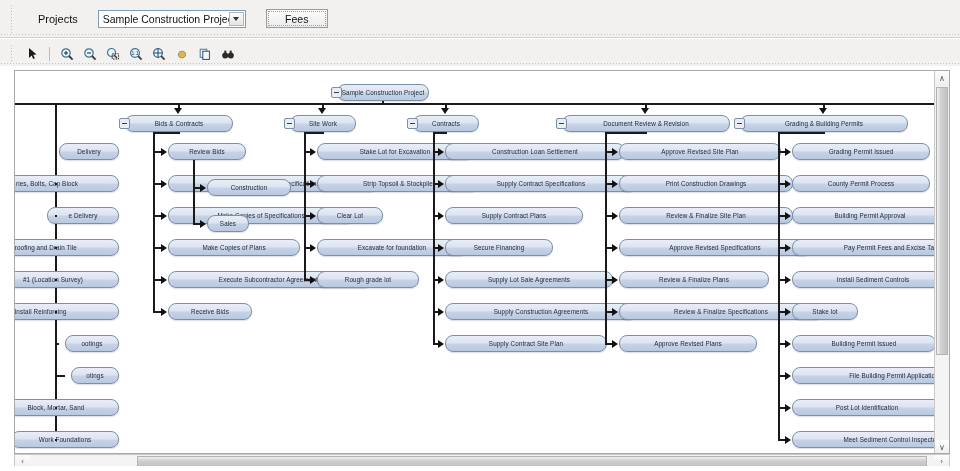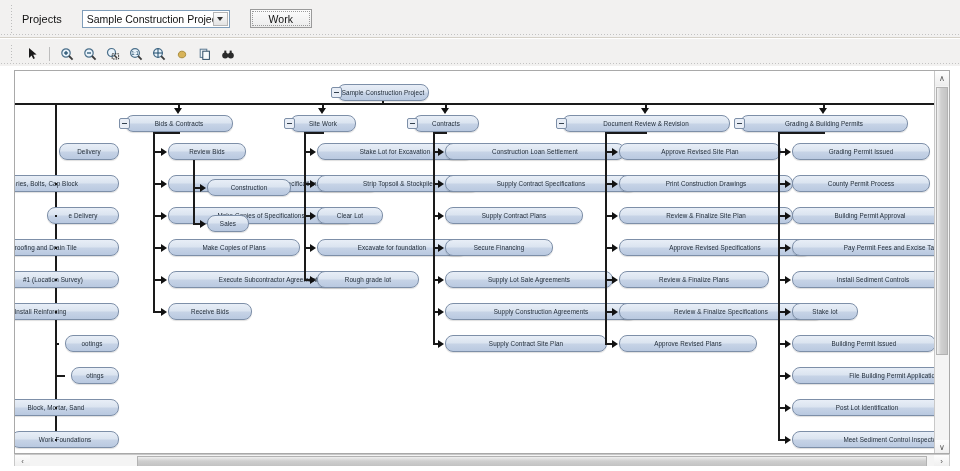--- a/index.html
+++ b/index.html
@@ -11,21 +11,21 @@
     font-size:11px;color:#000;
   }
   #app{position:relative;width:960px;height:471px;box-sizing:border-box;}
 
   
   .projbar{
     position:absolute;left:0;top:0;width:960px;height:38px;
     background:#f2f1f0;border-bottom:1px solid #d4d0c8;
     box-sizing:border-box;
   }
-  .projbar .inner{position:absolute;left:22px;top:9px;display:flex;align-items:center;gap:20px;}
+  .projbar .inner{position:absolute;left:38px;top:9px;display:flex;align-items:center;gap:20px;}
   .lbl-projects{font-size:11px;color:#111;}
   .combo{
     position:relative;width:148px;height:18px;background:#fff;
     border:1px solid #7f9db9;box-sizing:border-box;display:flex;align-items:center;
   }
   .combo .val{padding-left:4px;font-size:10.5px;color:#111;white-space:nowrap;overflow:hidden;}
   .combo .arrowbox{
     position:absolute;right:1px;top:1px;width:15px;height:14px;
     background:linear-gradient(#fdfdfd,#e3e3e3);
     border:1px solid #b5b5b5;box-sizing:border-box;
@@ -154,21 +154,21 @@
   <div class="projbar">
     <div class="vdots" style="left:10px;top:4px;bottom:4px;"></div>
     <div class="inner">
       <span class="lbl-projects">Projects</span>
       <div class="combo">
         <span class="val">Sample Construction Project</span>
         <span class="arrowbox">
             <i></i>
           </span>
       </div>
-      <div class="btn-view">Work</div>
+      <div class="btn-view">Fees</div>
     </div>
     <div class="hdots" style="left:0;bottom:0;"></div>
   </div>
 
   <div class="toolbar">
     <div class="vdots" style="left:10px;top:5px;bottom:5px;"></div>
     <div class="tools">
       <div class="tbtn">
         <svg width="13" height="13" viewBox="0 0 13 13">
             <path d="M3 1 L3 11 L5.6 8.4 L7.3 12 L8.9 11.2 L7.2 7.8 L10.6 7.5 Z" fill="#1a1a1a"></path>

